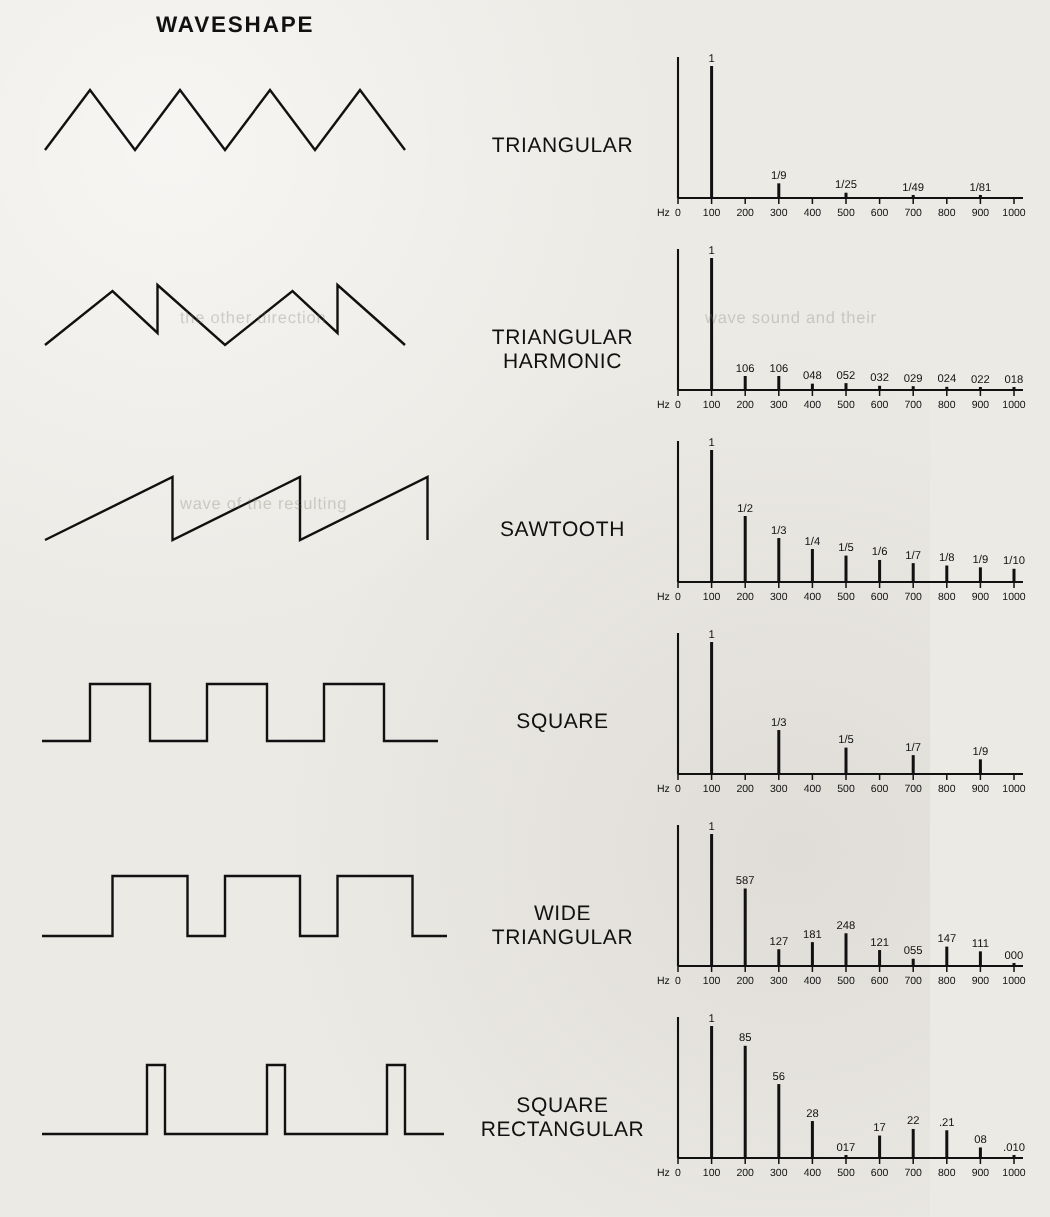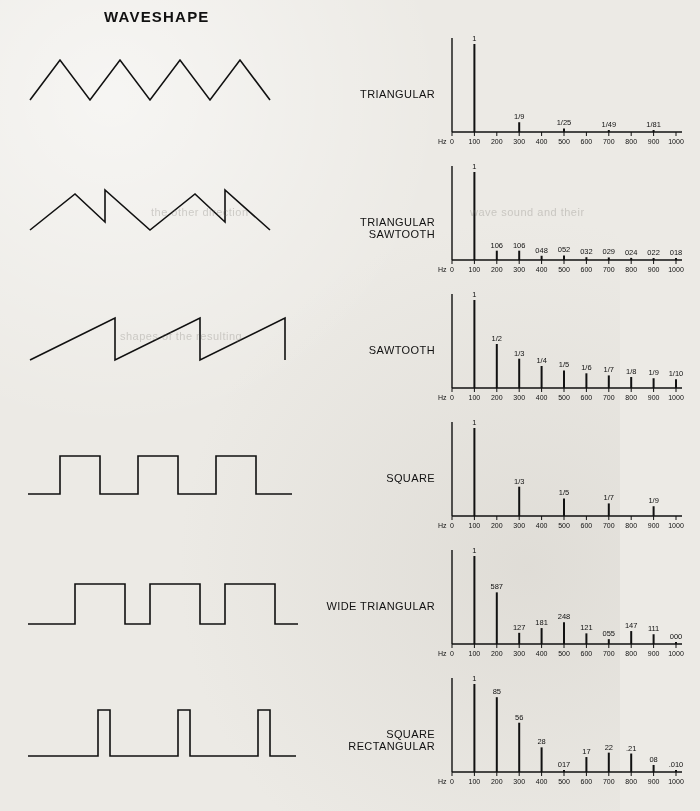--- a/index.html
+++ b/index.html
@@ -19,21 +19,21 @@
 
   .row{position:absolute;left:0;width:700px;height:118px;}
 
   
   .wave{position:absolute;left:20px;top:0;width:300px;height:118px;}
   .wave svg{display:block;}
 
   
   .rlabel{
     position:absolute;left:315px;top:56px;width:120px;
-    font-size:11px;letter-spacing:.4px;text-align:right;
+    font-size:14px;letter-spacing:.4px;text-align:center;
   }
 
   
   .spec{position:absolute;left:432px;top:0;width:262px;height:118px;}
   .spec svg{display:block;}
 
   
   .bleed{position:absolute;color:rgba(120,115,108,.30);font-size:11px;letter-spacing:.5px;}
 
   .noise{position:absolute;inset:0;pointer-events:none;
@@ -98,21 +98,21 @@
             <text x="244" y="112" font-size="7" font-family="Liberation Sans, sans-serif" fill="#111" text-anchor="middle">1000</text>
           </svg>
         </div>
       </div>
       <div class="row" style="top: 160px;">
         <div class="wave">
           <svg width="300" height="118" viewBox="0 0 300 118">
             <path d="M 10 70 L 55 34 L 85 62 L 85 30 L 130 70 L 175 34 L 205 62 L 205 30 L 250 70" fill="none" stroke="#111" stroke-width="1.6" stroke-linejoin="miter"></path>
           </svg>
         </div>
-        <div class="rlabel">TRIANGULAR SAWTOOTH</div>
+        <div class="rlabel">TRIANGULAR HARMONIC</div>
         <div class="spec">
           <svg width="262" height="118" viewBox="0 0 262 118">
             <line x1="20" y1="6" x2="20" y2="100" stroke="#111" stroke-width="1.4"></line>
             <line x1="20" y1="100" x2="250" y2="100" stroke="#111" stroke-width="1.4"></line>
             <line x1="20" y1="100" x2="20" y2="104" stroke="#111" stroke-width="1"></line>
             <line x1="42.4" y1="100" x2="42.4" y2="104" stroke="#111" stroke-width="1"></line>
             <line x1="64.8" y1="100" x2="64.8" y2="104" stroke="#111" stroke-width="1"></line>
             <line x1="87.19999999999999" y1="100" x2="87.19999999999999" y2="104" stroke="#111" stroke-width="1"></line>
             <line x1="109.6" y1="100" x2="109.6" y2="104" stroke="#111" stroke-width="1"></line>
             <line x1="132" y1="100" x2="132" y2="104" stroke="#111" stroke-width="1"></line>
@@ -369,16 +369,16 @@
             <text x="154.39999999999998" y="112" font-size="7" font-family="Liberation Sans, sans-serif" fill="#111" text-anchor="middle">600</text>
             <text x="176.79999999999998" y="112" font-size="7" font-family="Liberation Sans, sans-serif" fill="#111" text-anchor="middle">700</text>
             <text x="199.2" y="112" font-size="7" font-family="Liberation Sans, sans-serif" fill="#111" text-anchor="middle">800</text>
             <text x="221.6" y="112" font-size="7" font-family="Liberation Sans, sans-serif" fill="#111" text-anchor="middle">900</text>
             <text x="244" y="112" font-size="7" font-family="Liberation Sans, sans-serif" fill="#111" text-anchor="middle">1000</text>
           </svg>
         </div>
       </div>
     </div>
 
-<div class="bleed" style="left: 120px; top: 206px; margin-left: 31px;">the other direction</div>
-    <div class="bleed" style="left: 120px; top: 330px;">shapes of the resulting</div>
+<div class="bleed" style="left: 120px; top: 206px;">the other direction</div>
+    <div class="bleed" style="left: 120px; top: 330px;">wave of the resulting</div>
     <div class="bleed" style="left: 470px; top: 206px;">wave sound and their</div>
   </div>
 
 </body></html>

